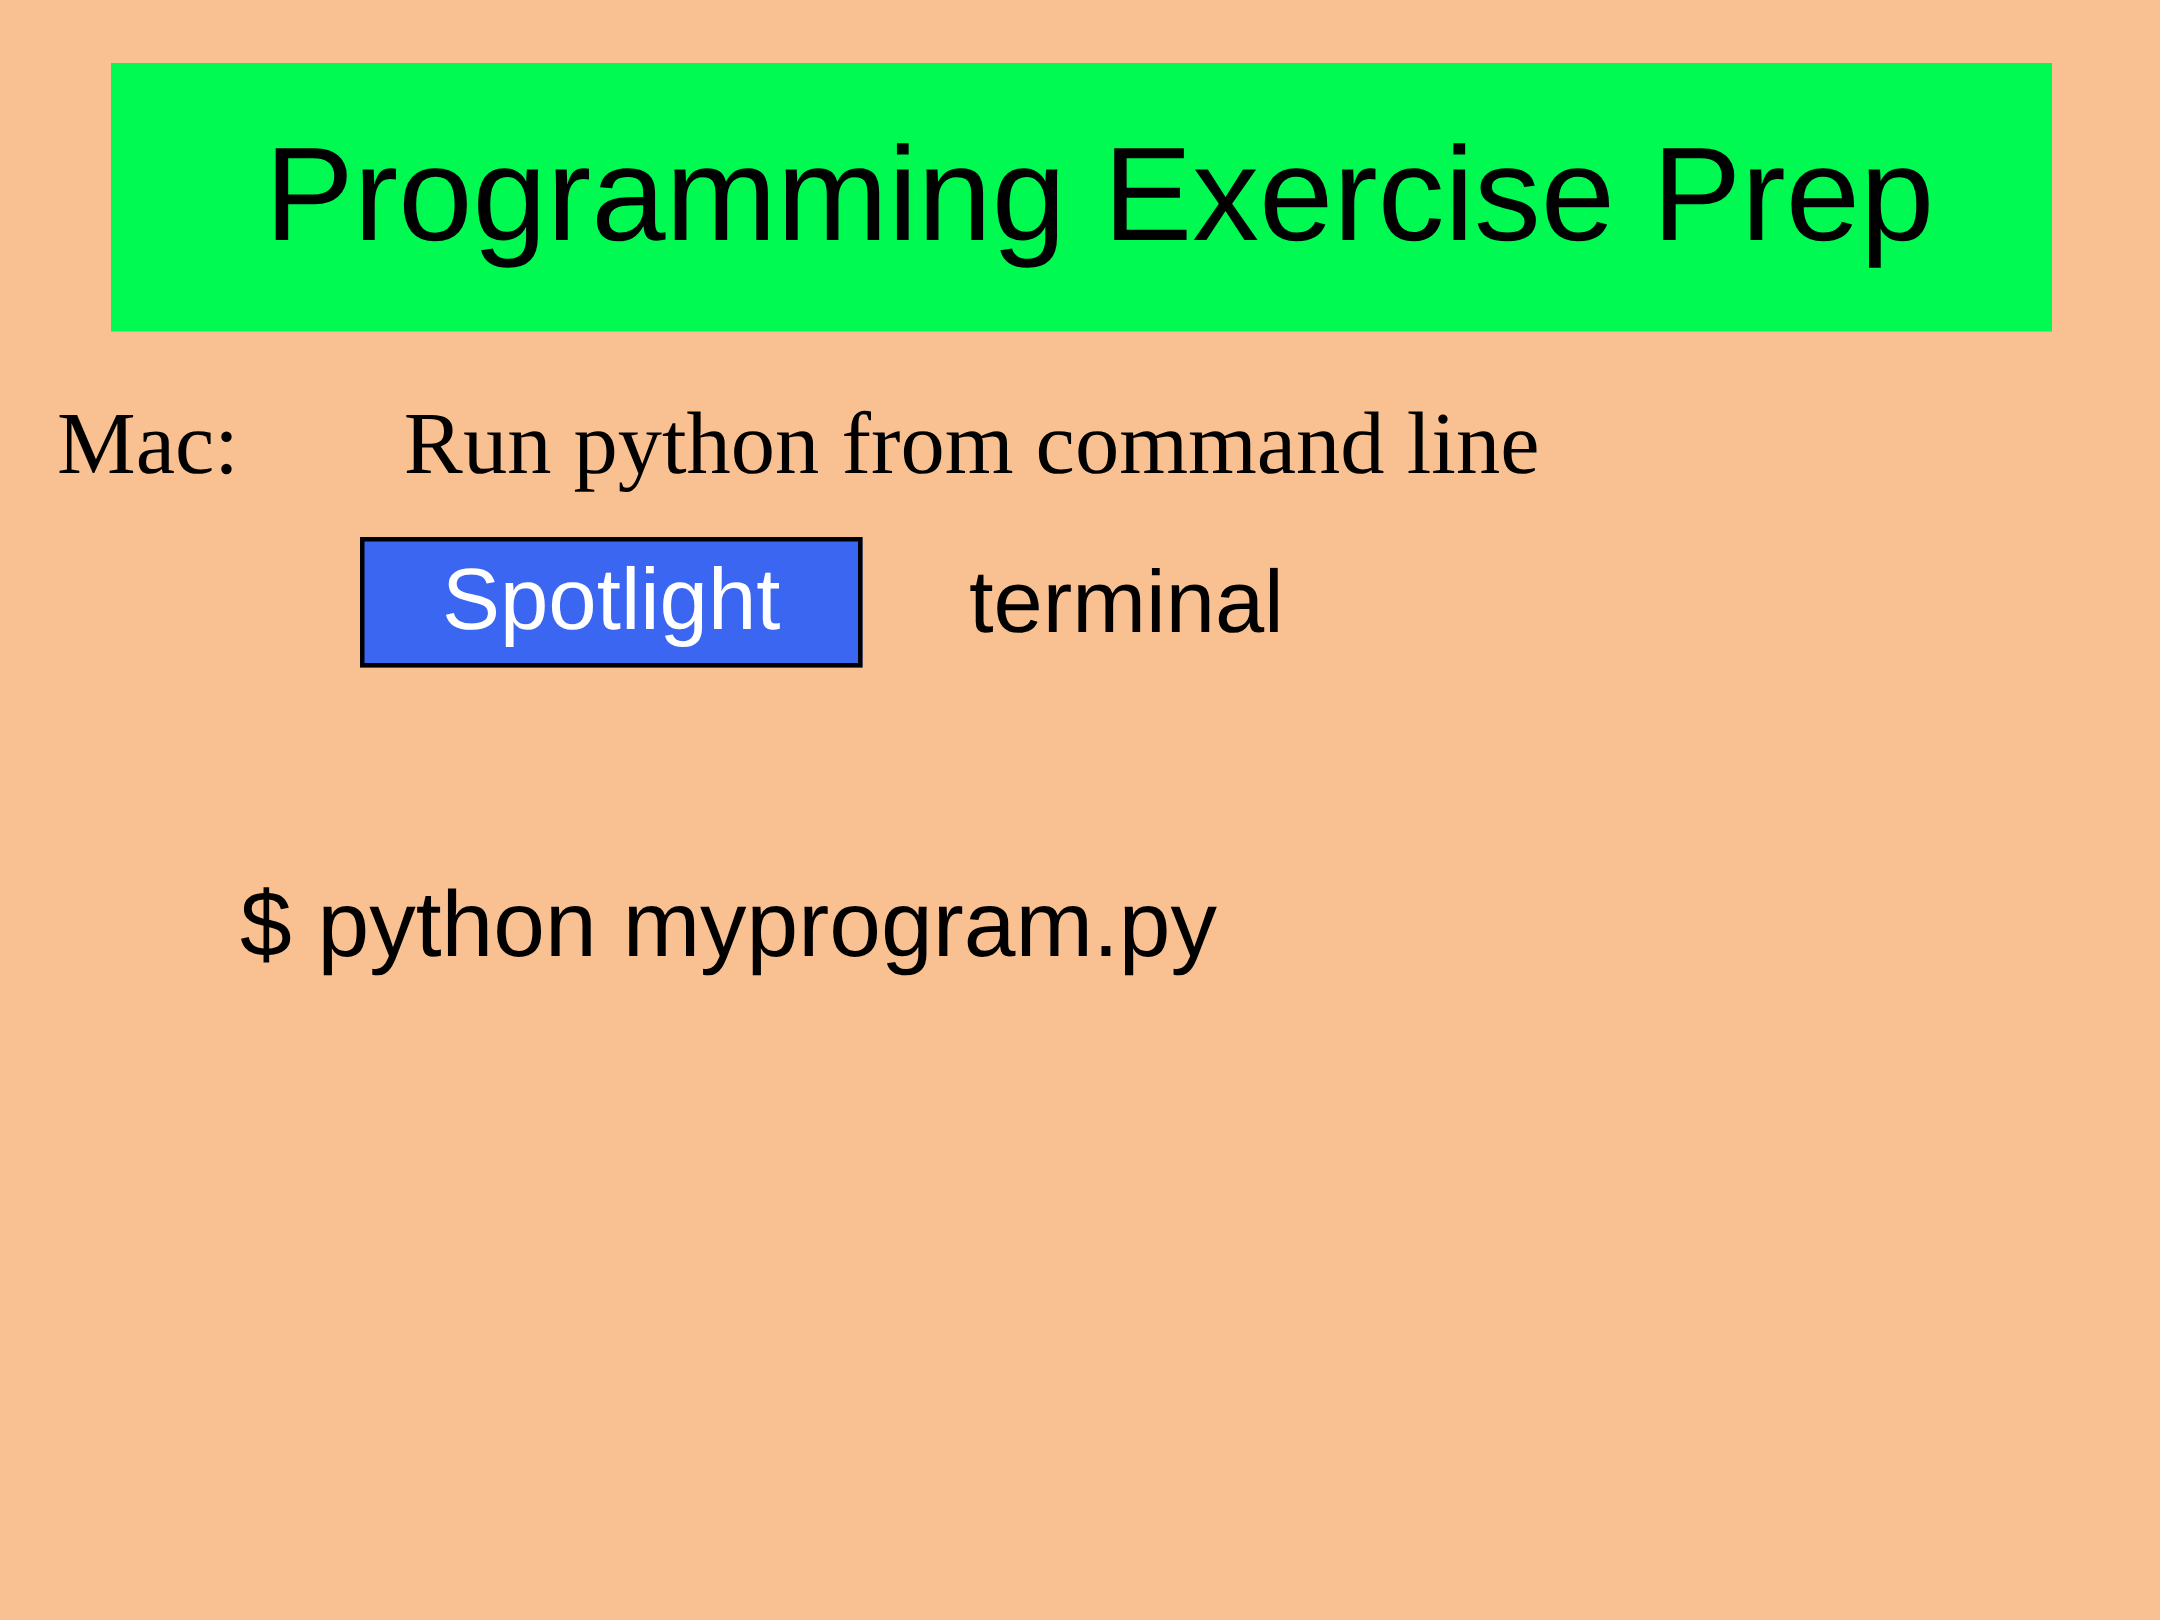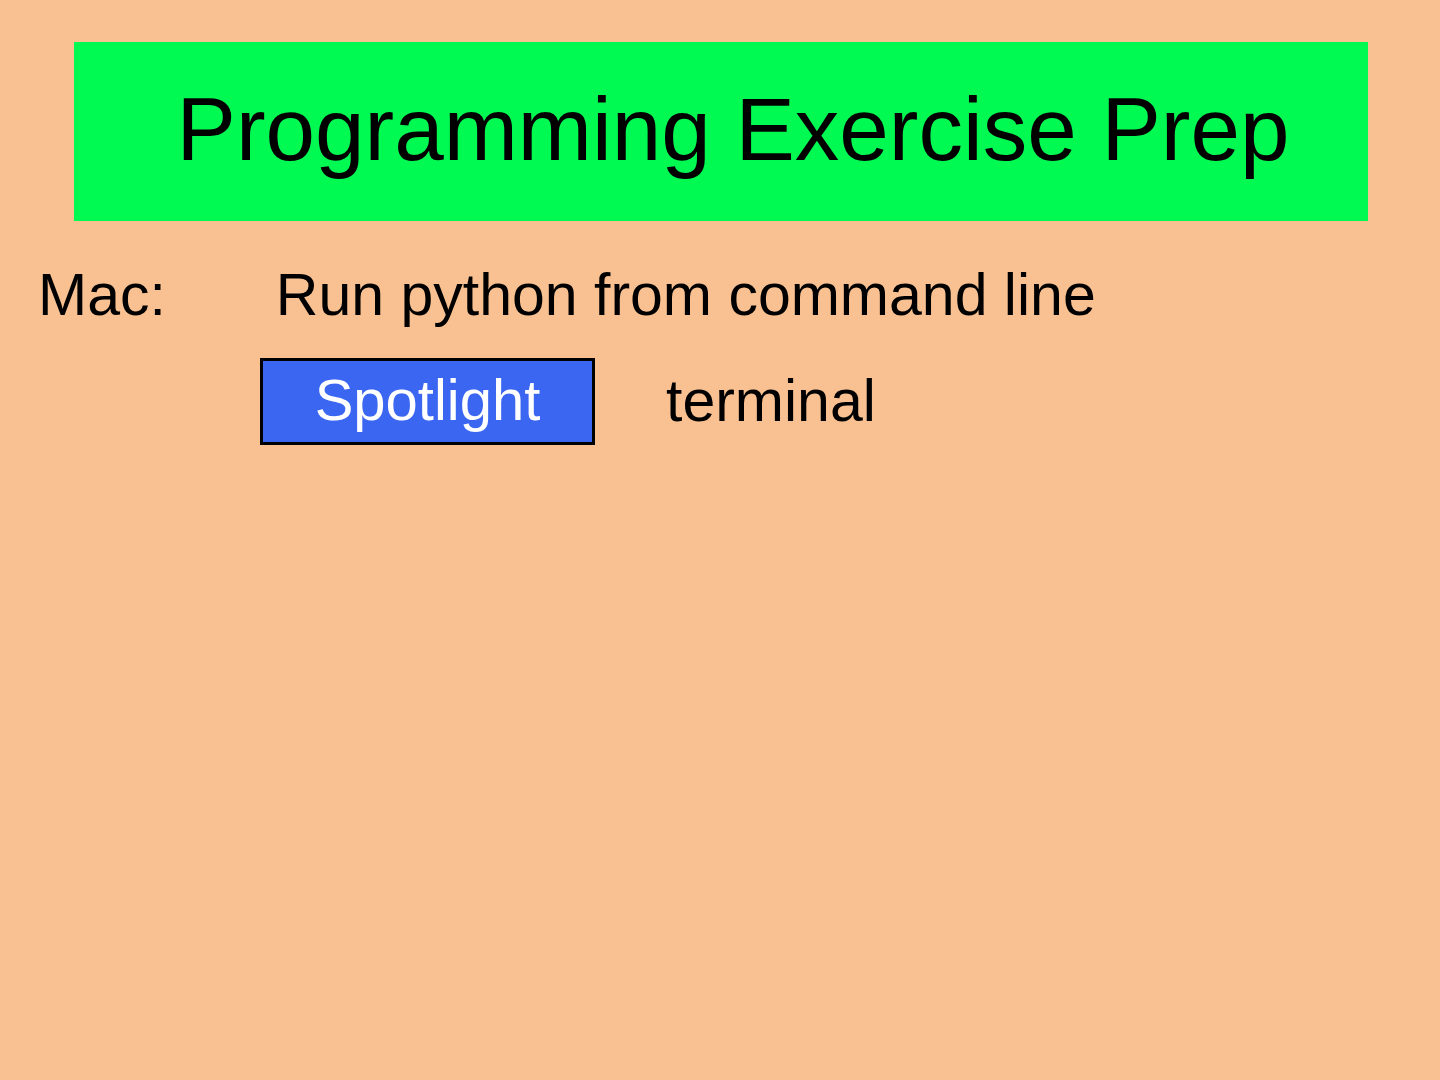--- a/index.html
+++ b/index.html
@@ -46,21 +46,21 @@
     white-space: nowrap;
     letter-spacing: 0px;
     margin: 0;
     padding: 0;
     transform: translateY(-2px);
   }
 
   
   .body-line {
     position: absolute;
-    font-family: Liberation Sans, sans-serif;
+    font-family: Liberation Serif, serif;
     font-size: 59px;
     color: #000000;
     line-height: 1;
     white-space: nowrap;
   }
 
   .line-mac {
     left: 38px;
     top: 266px;
   }
@@ -85,21 +85,20 @@
   }
   .spotlight-button {
     width: 335px;
     height: 87px;
     background: #3a66f2;
     border: 3px solid #000000;
     box-sizing: border-box;
     display: flex;
     align-items: center;
     justify-content: center;
-    margin-left: 20px;
   }
   .spotlight-button-label {
     font-family: "Liberation Sans", sans-serif;
     font-size: 58px;
     color: #ffffff;
     line-height: 1;
     white-space: nowrap;
     transform: translateY(-2px);
   }
   .terminal-label {
@@ -136,14 +135,15 @@
     <span class="label-mac">Mac:</span><span class="tab-gap"></span><span class="mac-desc">Run python from command line</span>
   </div>
 
   <div class="spotlight-row">
     <div class="spotlight-button">
       <span class="spotlight-button-label">Spotlight</span>
     </div>
     <span class="terminal-label">terminal</span>
   </div>
 
+  <div class="command-line">$ python myprogram.py</div>
 
 </div>
 
 </body></html>

